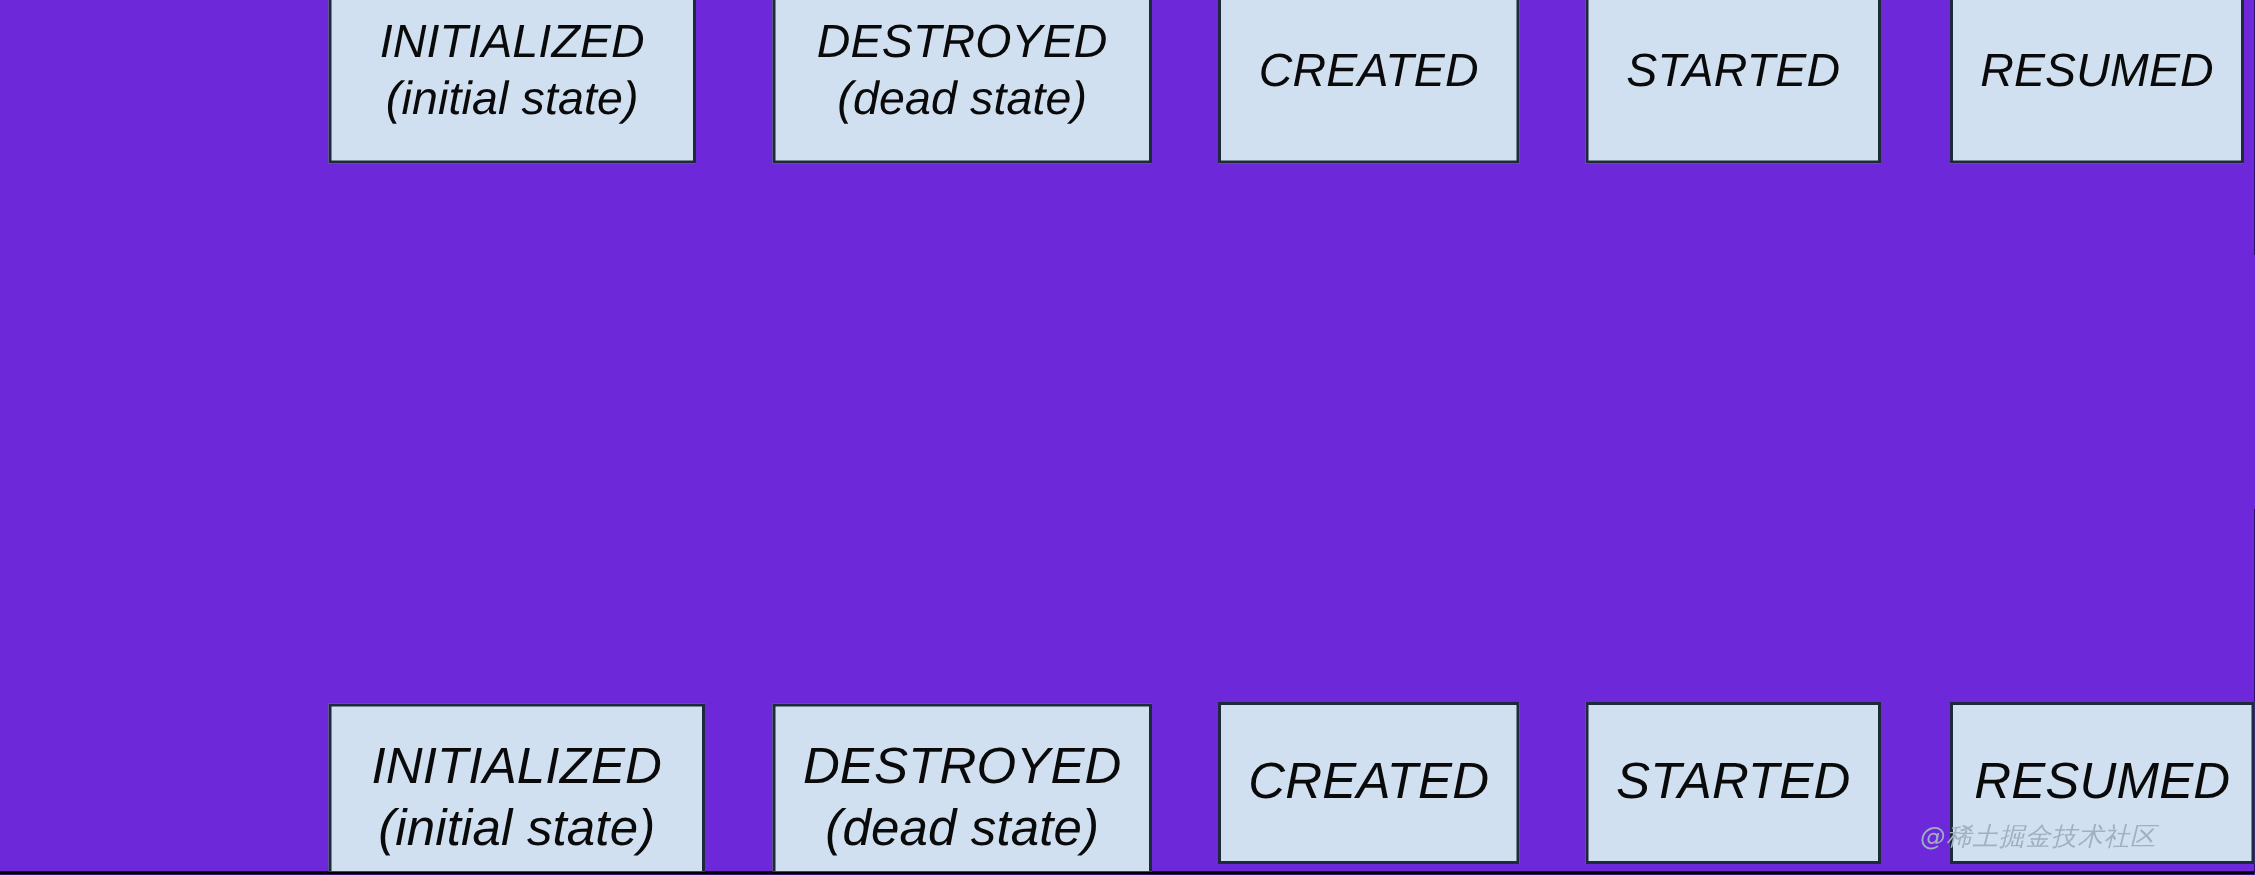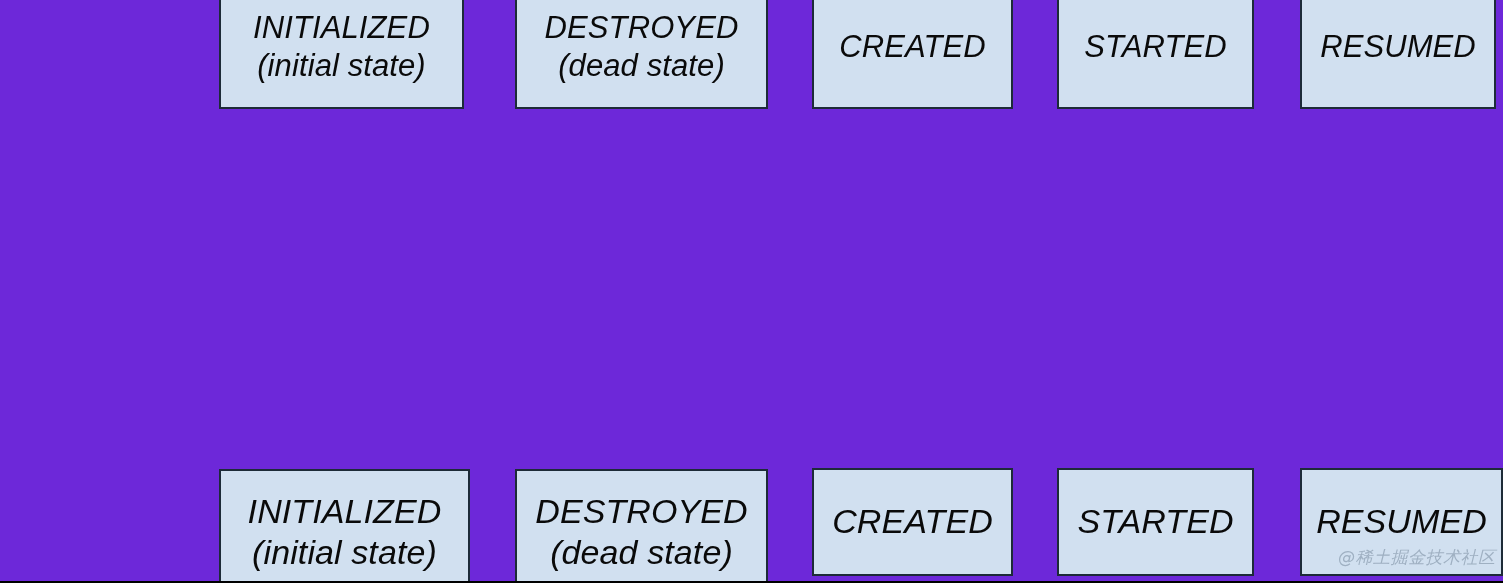--- a/index.html
+++ b/index.html
@@ -77,21 +77,21 @@
     left: 1057px; top: 468px; width: 197px; height: 108px;
     font-size: 34px;
   }
   .b-bot-resumed {
     left: 1300px; top: 468px; width: 203px; height: 108px;
     font-size: 34px;
   }
 
   .watermark {
     position: absolute;
-    left: 1338px;
+    left: 1280px;
     top: 546px;
     font-size: 17px;
     color: #9fb0c2;
     font-family: "DejaVu Sans", "Liberation Sans", sans-serif;
     letter-spacing: 0.5px;
     white-space: nowrap;
     pointer-events: none;
   }
 </style>
 </head>

